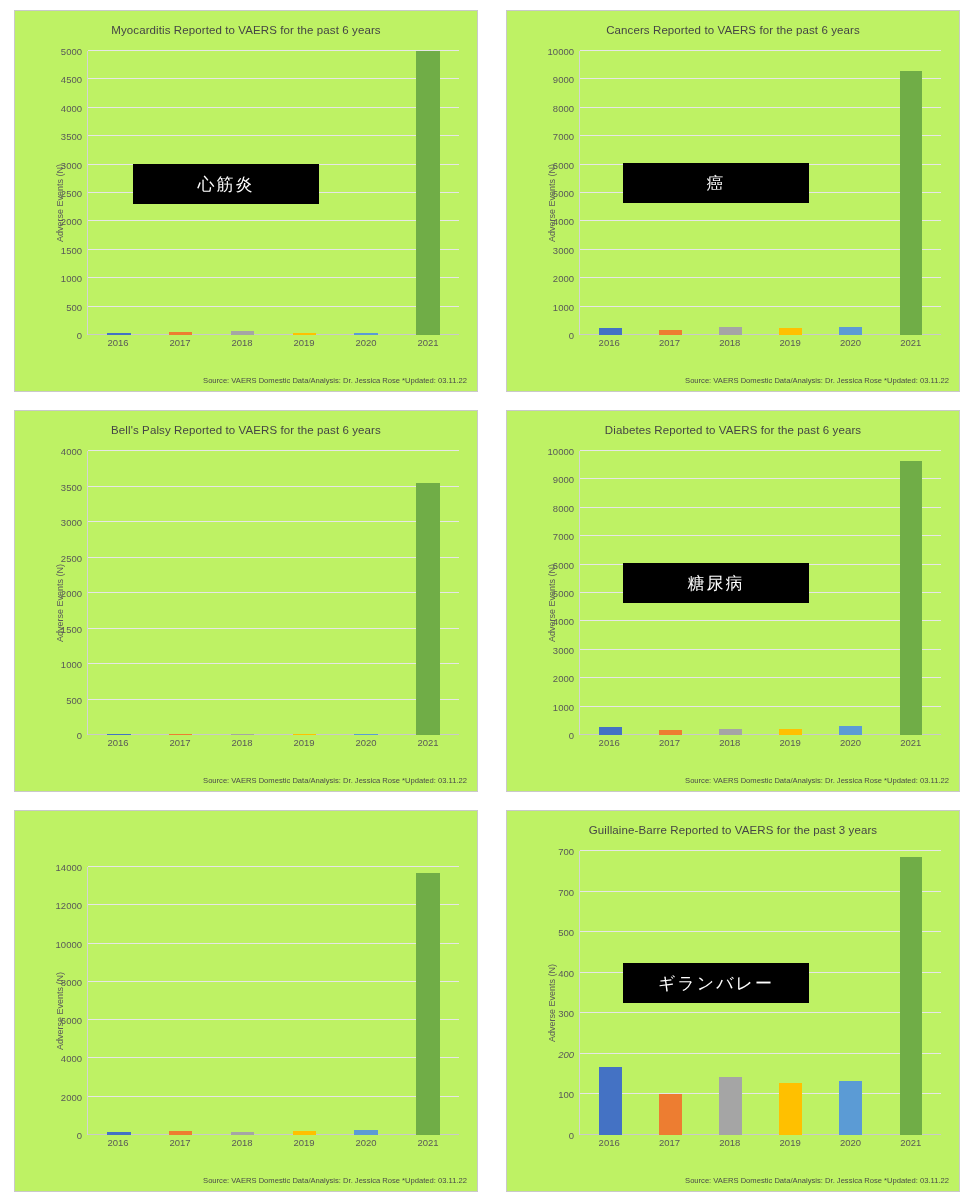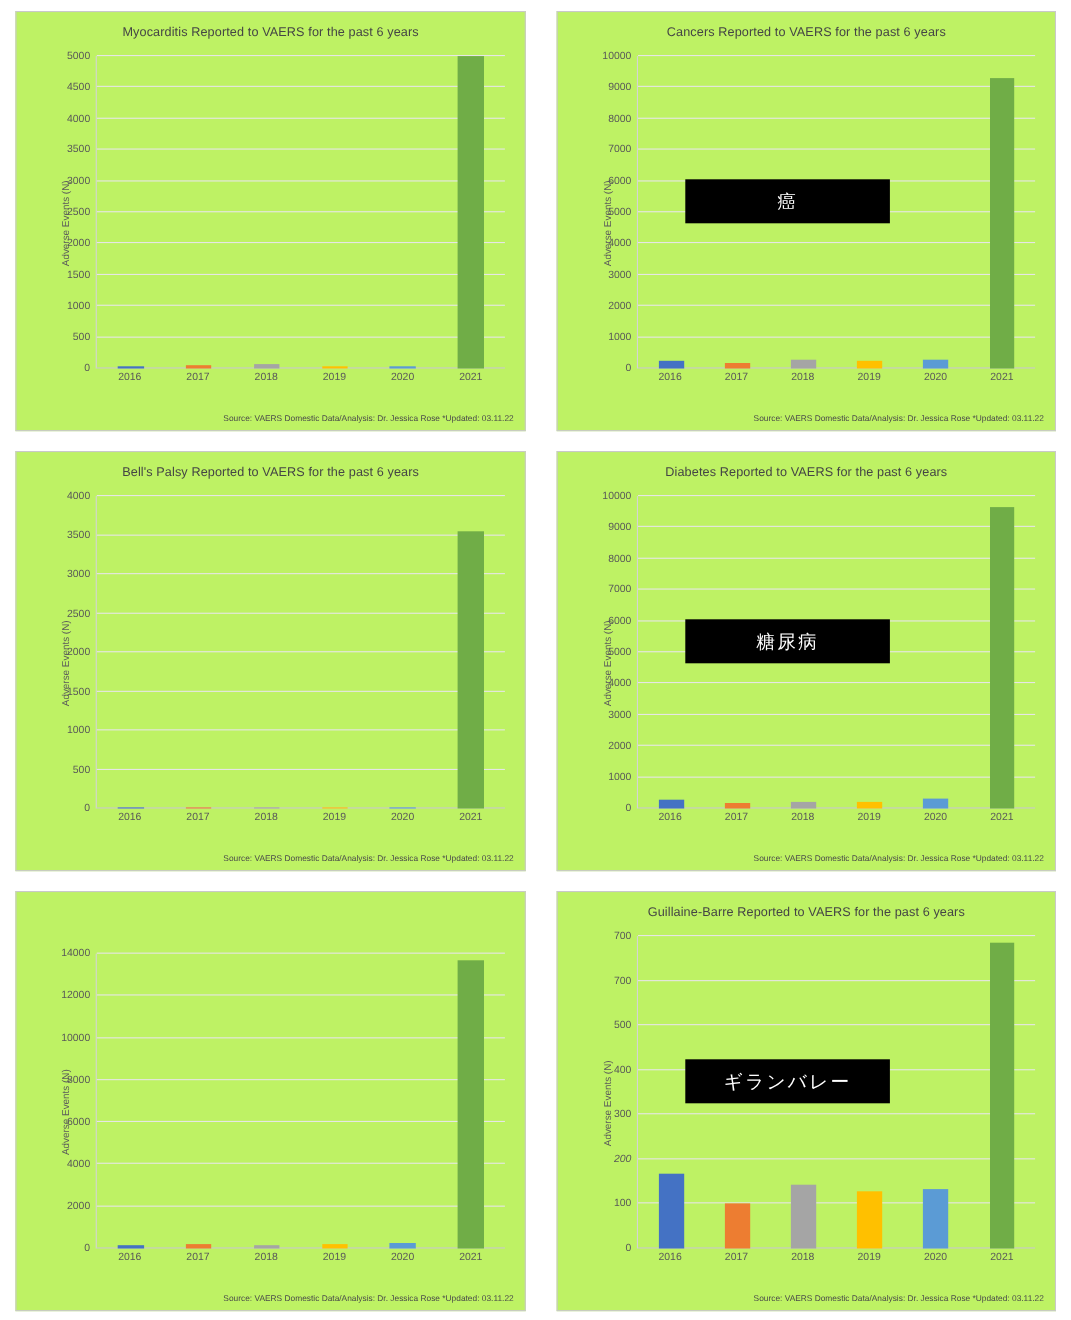--- a/index.html
+++ b/index.html
@@ -212,20 +212,21 @@
           <div class="xaxis">
               <div class="xtick">2016</div>
               <div class="xtick">2017</div>
               <div class="xtick">2018</div>
               <div class="xtick">2019</div>
               <div class="xtick">2020</div>
               <div class="xtick">2021</div>
             </div>
         </div>
       </div>
+      <div class="label-box" style="left:118px; top:153px; width:186px;">心筋炎</div>
       <div class="source">Source: VAERS Domestic Data/Analysis: Dr. Jessica Rose *Updated: 03.11.22</div>
     </div>
   </div>
 
   <div class="cell">
     <div class="panel">
       <div class="chart-title">Cancers Reported to VAERS for the past 6 years</div>
       <div class="plotwrap">
         <div class="ylabel">Adverse Events (N)</div>
         <div class="axis-area">
@@ -504,21 +505,21 @@
               <div class="xtick">2021</div>
             </div>
         </div>
       </div>
       <div class="source">Source: VAERS Domestic Data/Analysis: Dr. Jessica Rose *Updated: 03.11.22</div>
     </div>
   </div>
 
   <div class="cell">
     <div class="panel">
-      <div class="chart-title">Guillaine-Barre Reported to VAERS for the past 6 years</div>
+      <div class="chart-title">Guillaine-Barre Reported to VAERS for the past 3 years</div>
       <div class="plotwrap">
         <div class="ylabel">Adverse Events (N)</div>
         <div class="axis-area">
           <div class="plot">
               <div class="gridline axis0" style="bottom: 0%;">
                 <span class="ytick" style="top: 0px;">0</span>
               </div>
               <div class="gridline" style="bottom: 14.2857%;">
                 <span class="ytick" style="top: 0px;">100</span>
               </div>

